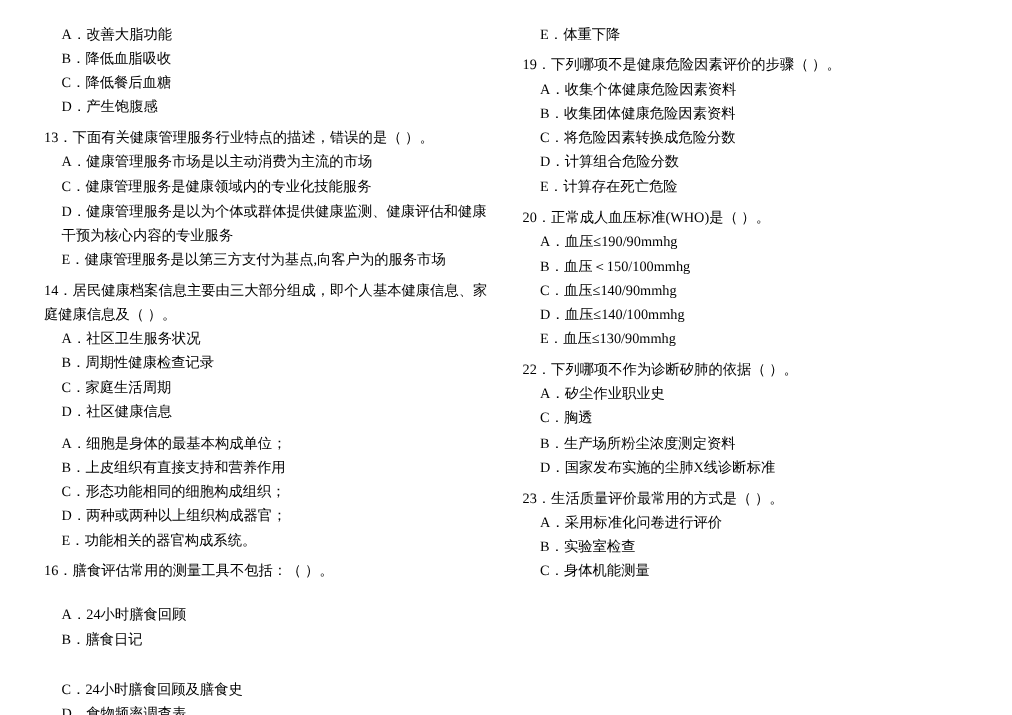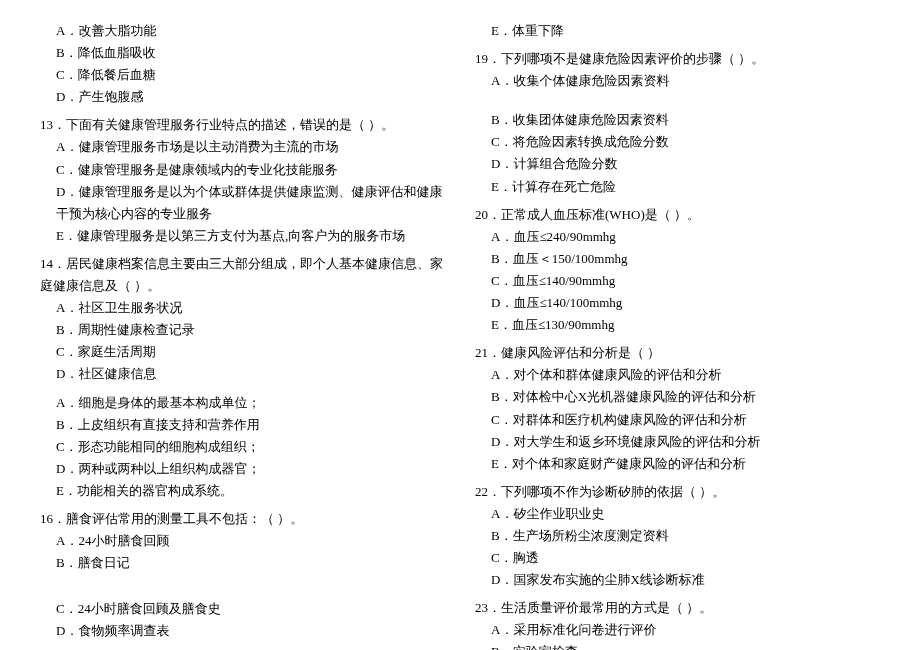--- a/index.html
+++ b/index.html
@@ -51,59 +51,51 @@
       </div>
       <div class="question-block">
         <p style="padding-left: 16px;">A．细胞是身体的最基本构成单位；</p>
         <p style="padding-left: 16px;">B．上皮组织有直接支持和营养作用</p>
         <p style="padding-left: 16px;">C．形态功能相同的细胞构成组织；</p>
         <p style="padding-left: 16px;">D．两种或两种以上组织构成器官；</p>
         <p style="padding-left: 16px;">E．功能相关的器官构成系统。</p>
       </div>
       <div class="question-block">
         <p>16．膳食评估常用的测量工具不包括：（    ）。</p>
-        <p style="padding-left: 16px;">A．24小时膳食回顾</p>
+        <p style="padding-left: 16px; margin-top: 18px;">A．24小时膳食回顾</p>
         <p style="padding-left: 16px;">B．膳食日记</p>
         <p style="padding-left: 16px; margin-top: 24px;">C．24小时膳食回顾及膳食史</p>
         <p style="padding-left: 16px;">D．食物频率调查表</p>
       </div>
     </div>
   <div class="column" id="right-col">
       <div class="question-block">
         <p style="padding-left: 16px;">E．体重下降</p>
       </div>
       <div class="question-block">
         <p>19．下列哪项不是健康危险因素评价的步骤（    ）。</p>
         <p style="padding-left: 16px;">A．收集个体健康危险因素资料</p>
-        <p style="padding-left: 16px; margin-top: 17px;">B．收集团体健康危险因素资料</p>
+        <p style="padding-left: 16px;">B．收集团体健康危险因素资料</p>
         <p style="padding-left: 16px;">C．将危险因素转换成危险分数</p>
         <p style="padding-left: 16px;">D．计算组合危险分数</p>
         <p style="padding-left: 16px;">E．计算存在死亡危险</p>
       </div>
       <div class="question-block">
         <p>20．正常成人血压标准(WHO)是（    ）。</p>
-        <p style="padding-left: 16px;">A．血压≤240/90mmhg</p>
+        <p style="padding-left: 16px;">A．血压≤190/90mmhg</p>
         <p style="padding-left: 16px;">B．血压＜150/100mmhg</p>
         <p style="padding-left: 16px;">C．血压≤140/90mmhg</p>
         <p style="padding-left: 16px;">D．血压≤140/100mmhg</p>
         <p style="padding-left: 16px;">E．血压≤130/90mmhg</p>
       </div>
       <div class="question-block">
-        <p>21．健康风险评估和分析是（    ）</p>
-        <p style="padding-left: 16px;">A．对个体和群体健康风险的评估和分析</p>
-        <p style="padding-left: 16px;">B．对体检中心X光机器健康风险的评估和分析</p>
-        <p style="padding-left: 16px;">C．对群体和医疗机构健康风险的评估和分析</p>
-        <p style="padding-left: 16px;">D．对大学生和返乡环境健康风险的评估和分析</p>
-        <p style="padding-left: 16px;">E．对个体和家庭财产健康风险的评估和分析</p>
-      </div>
-      <div class="question-block">
         <p>22．下列哪项不作为诊断矽肺的依据（    ）。</p>
         <p style="padding-left: 16px;">A．矽尘作业职业史</p>
+        <p style="padding-left: 16px;">C．胸透</p>
         <p style="padding-left: 16px;">B．生产场所粉尘浓度测定资料</p>
-        <p style="padding-left: 16px;">C．胸透</p>
         <p style="padding-left: 16px; font-family: Liberation Serif, serif;">D．国家发布实施的尘肺X线诊断标准</p>
       </div>
       <div class="question-block">
         <p>23．生活质量评价最常用的方式是（    ）。</p>
         <p style="padding-left: 16px;">A．采用标准化问卷进行评价</p>
         <p style="padding-left: 16px;">B．实验室检查</p>
         <p style="padding-left: 16px;">C．身体机能测量</p>
       </div>
     </div>
 </div>

